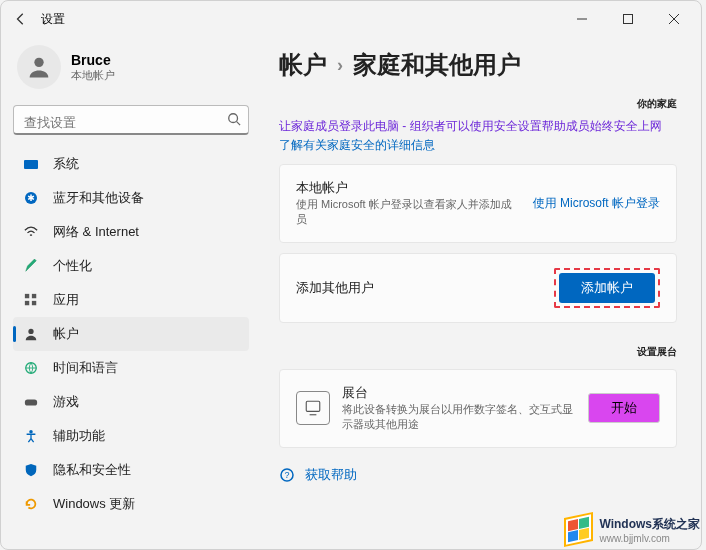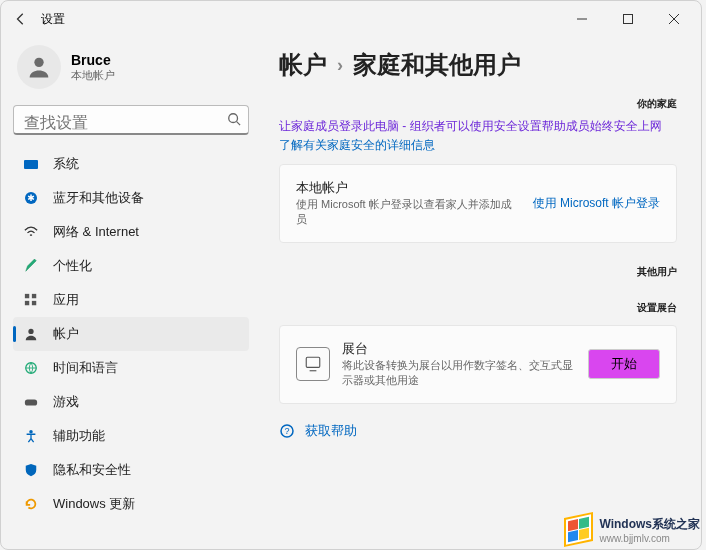--- a/index.html
+++ b/index.html
@@ -12,21 +12,21 @@
   .win-btn { width: 46px; height: 32px; display: flex; align-items: center; justify-content: center; cursor: pointer; }
   .win-btn svg { stroke: #333; }
   .content { display: flex; height: calc(100% - 36px); }
   .sidebar { width: 260px; padding: 0 12px 12px 12px; display: flex; flex-direction: column; }
   .user-row { display: flex; align-items: center; padding: 8px 4px 12px 4px; }
   .avatar { width: 44px; height: 44px; border-radius: 50%; background: #e8e8e8; display: flex; align-items: center; justify-content: center; margin-right: 10px; }
   .avatar svg { fill: #6b6b6b; }
   .user-name { font-size: 14px; font-weight: 700; color: #000; }
   .user-sub { font-size: 11px; color: #666; }
   .search-wrap { position: relative; margin: 4px 0 12px 0; }
-  .search-input { width: 100%; height: 30px; border: 1px solid #bbb; border-bottom: 2px solid #888; border-radius: 4px; background: #fdfdfd; padding: 6px 32px 0 10px; font-size: 16px; color: #333; outline: none; }
+  .search-input { width: 100%; height: 30px; border: 1px solid #bbb; border-bottom: 2px solid #888; border-radius: 4px; background: #fdfdfd; padding: 6px 32px 0 10px; font-size: 13px; color: #333; outline: none; }
   .search-icon { position: absolute; right: 8px; top: 7px; color: #666; }
   .nav { list-style: none; overflow-y: auto; }
   .nav li { display: flex; align-items: center; height: 34px; padding: 0 10px; border-radius: 4px; cursor: pointer; font-size: 13px; color: #222; position: relative; }
   .nav li.active { background: #eaeaea; }
   .nav li.active::before { content: ""; position: absolute; left: 0; top: 9px; width: 3px; height: 16px; background: #0067c0; border-radius: 2px; }
   .nav .nicon { width: 16px; height: 16px; margin-right: 14px; display: flex; align-items: center; justify-content: center; }
   .main { flex: 1; padding: 12px 24px 0 18px; overflow-y: auto; }
   .breadcrumb { font-size: 24px; font-weight: 600; color: #222; display: flex; align-items: center; gap: 10px; margin-bottom: 16px; }
   .breadcrumb .chev { color: #888; font-size: 18px; }
   .section-h { font-size: 10px; font-weight: 600; color: #222; margin: 10px 0 6px 0; text-align: right; }
@@ -215,21 +215,28 @@
       <a class="link">了解有关家庭安全的详细信息</a>
 
       <div class="card">
         <div class="c-body">
           <div class="c-title">本地帐户</div>
           <div class="c-sub">使用 Microsoft 帐户登录以查看家人并添加成员</div>
         </div>
         <span class="ms-link">使用 Microsoft 帐户登录</span>
       </div>
 
-      <div class="section-h" style="margin-top:22px">其他用户</div>
+      <div class="card">
+        <div class="c-body">
+          <div class="c-title">添加其他用户</div>
+        </div>
+        <span class="highlight-box">
+          <button class="add-btn">添加帐户</button>
+        </span>
+      </div>
 
       <div class="section-h" style="margin-top:22px">设置展台</div>
       <div class="card">
         <div class="kiosk-icon">
           <svg width="18" height="18" viewBox="0 0 16 16">
               <rect x="2" y="2" width="12" height="9" rx="1" stroke="#555" fill="none"></rect>
               <line x1="5" y1="14" x2="11" y2="14" stroke="#555"></line>
             </svg>
         </div>
         <div class="c-body">

